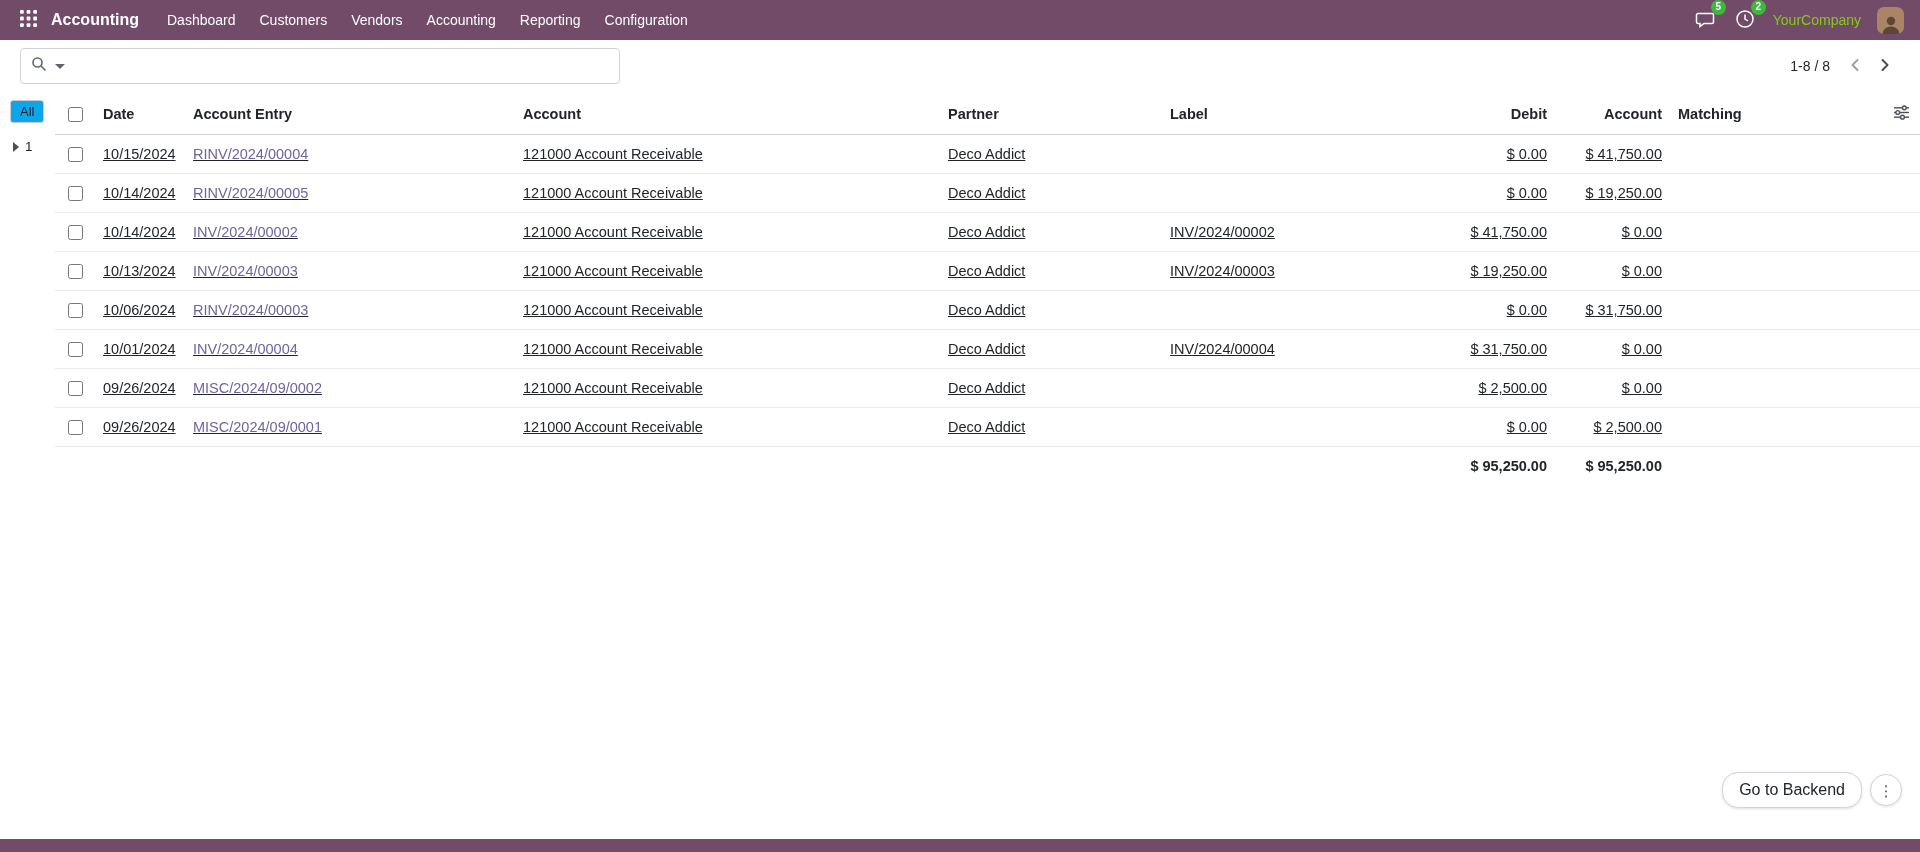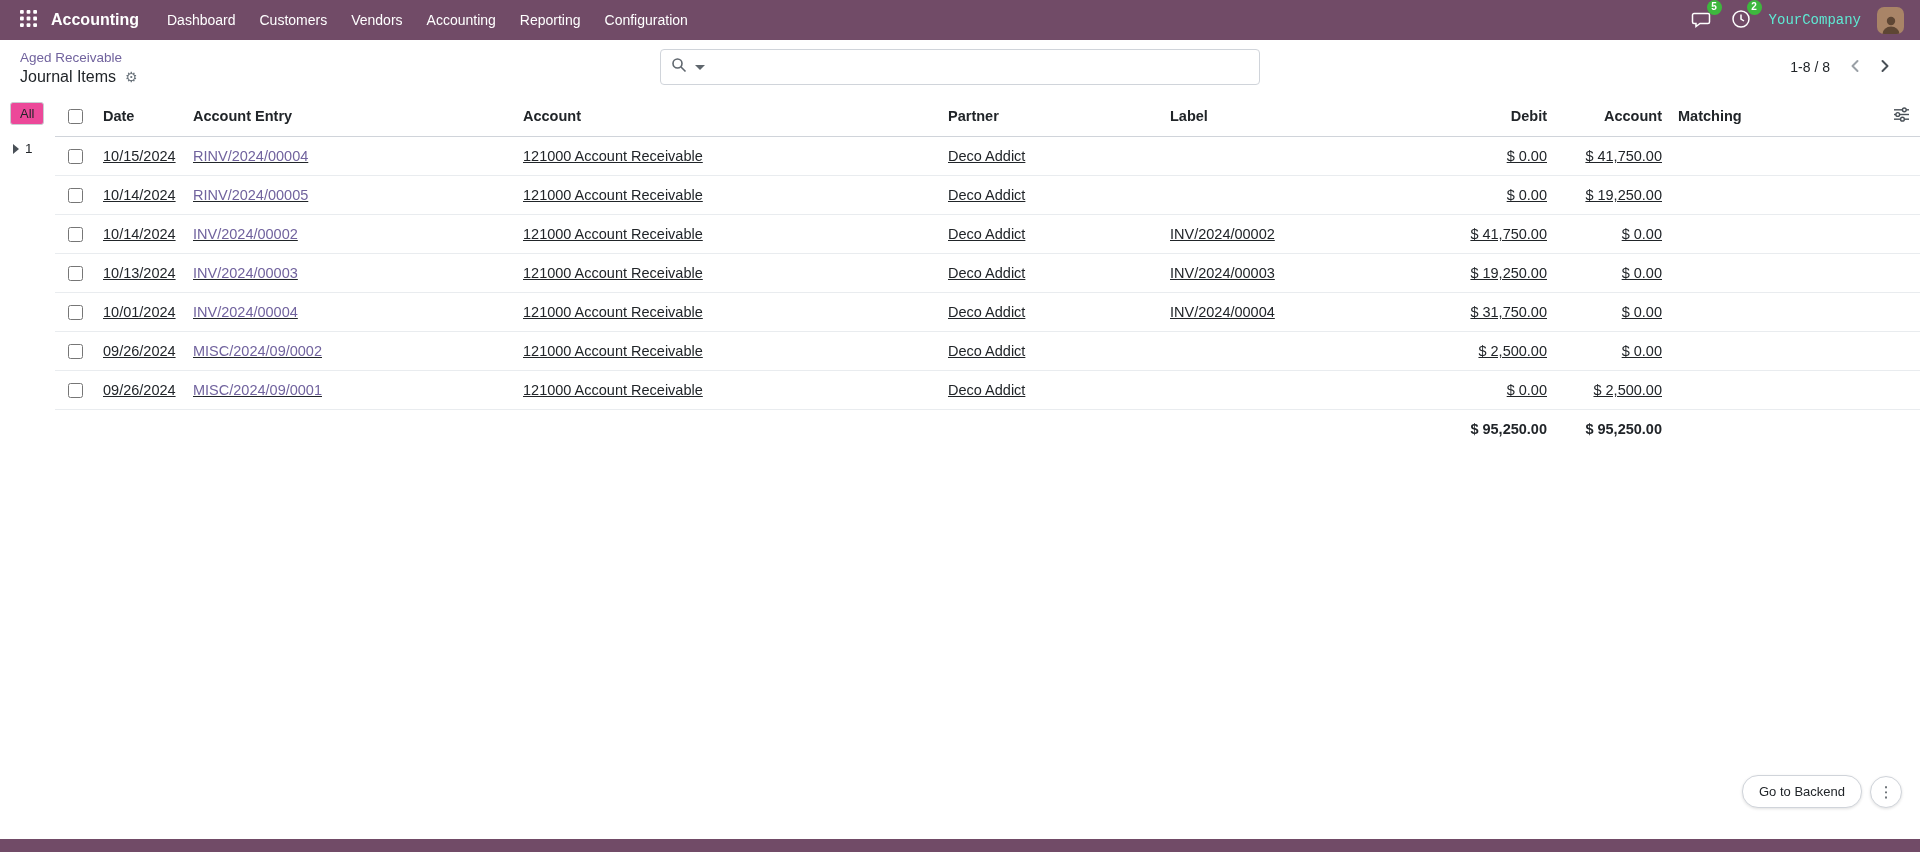--- a/index.html
+++ b/index.html
@@ -24,21 +24,21 @@
   .nav-menu a {
     color: #fff; text-decoration: none; font-size: 14px; padding: 7px 10px; border-radius: 4px; cursor: pointer; white-space: nowrap;
   }
   .navbar-right { margin-left: auto; display: flex; align-items: center; gap: 16px; }
   .icon-btn { position: relative; background: transparent; border: none; cursor: pointer; display: flex; align-items: center; padding: 2px; }
   .badge {
     position: absolute; top: -7px; right: -9px; background: #3eb73e; color: #fff;
     font-size: 10px; font-weight: bold; line-height: 14px; min-width: 15px; height: 15px;
     border-radius: 8px; text-align: center; padding: 0 3px;
   }
-  .company-name { font-size: 14px; color: #5eead4; cursor: pointer; white-space: nowrap; font-family: Liberation Mono, monospace; }
+  .company-name { font-size: 14px; color: #84cc16; cursor: pointer; white-space: nowrap; }
   .avatar {
     width: 27px; height: 27px; border-radius: 7px; overflow: hidden; cursor: pointer;
     background: #a98467; display: flex; align-items: flex-end; justify-content: center;
   }
 
   
   .control-panel {
     display: flex; align-items: center; padding: 8px 20px 10px 20px; flex: 0 0 auto;
   }
   .cp-left { flex: 1 1 0; min-width: 0; }
@@ -63,21 +63,21 @@
   .cp-right { flex: 1 1 0; display: flex; align-items: center; justify-content: flex-end; gap: 10px; }
   .pager-range { font-size: 14px; color: #212529; white-space: nowrap; }
   .pager-btns { display: flex; }
   .pager-btn { background: #fff; border: none; border-radius: 4px; cursor: pointer; padding: 5px 8px; display: flex; align-items: center; }
 
   
   .content { flex: 1 1 auto; display: flex; align-items: flex-start; overflow: hidden; }
   .left-rail { flex: 0 0 55px; padding-top: 6px; }
   .all-tab {
     margin-left: 10px; width: fit-content; font-size: 13px; font-weight: 500; color: #212529;
-    background: #ec4899; border: 1px solid #c9cdd2; border-radius: 3px; padding: 3px 9px; cursor: pointer;
+    background: #0ea5e9; border: 1px solid #c9cdd2; border-radius: 3px; padding: 3px 9px; cursor: pointer;
   }
   .group-row { display: flex; align-items: center; gap: 6px; margin: 16px 0 0 13px; cursor: pointer; font-size: 13.5px; color: #212529; }
   .tri-right { width: 0; height: 0; border-top: 5px solid transparent; border-bottom: 5px solid transparent; border-left: 6px solid #495057; }
 
   table.list-table { flex: 1 1 auto; border-collapse: collapse; table-layout: fixed; width: calc(1920px - 55px); }
   .list-table th, .list-table td {
     font-size: 14.5px; text-align: left; padding: 11px 8px; white-space: nowrap; overflow: hidden; text-overflow: ellipsis;
   }
   .list-table thead th { font-weight: bold; color: #212529; border-bottom: 1px solid #d0d4da; padding: 9px 8px; }
   .list-table tbody td { border-bottom: 1px solid #e9ecef; color: #212529; }
@@ -86,21 +86,21 @@
   .list-table input[type="checkbox"] { width: 15px; height: 15px; accent-color: #714B67; cursor: pointer; vertical-align: middle; }
   .journal-link { color: #71639e; text-decoration: none; cursor: pointer; }
   .item-row { cursor: pointer; text-decoration: underline; }
   .totals-row td { font-weight: bold; }
   .tools-btn { background: transparent; border: none; cursor: pointer; padding: 2px; float: right; }
 
   
   .floating-actions { position: absolute; right: 18px; bottom: 44px; display: flex; align-items: center; gap: 8px; }
   .backend-btn {
     background: #fff; border: 1px solid #d0d4da; border-radius: 16px; padding: 8px 16px;
-    font-size: 13px; font-family: "Liberation Sans", sans-serif; color: #212529; cursor: pointer;
+    font-size: 16px; font-family: "Liberation Sans", sans-serif; color: #212529; cursor: pointer;
     box-shadow: 0 1px 3px rgba(0,0,0,0.12);
   }
   .kebab-btn {
     width: 32px; height: 32px; border-radius: 50%; background: #fff; border: 1px solid #d0d4da; cursor: pointer;
     font-size: 15px; color: #495057; line-height: 1; box-shadow: 0 1px 3px rgba(0,0,0,0.12);
   }
 
   
   .bottom-bar { height: 13px; background: #714B67; flex: 0 0 auto; }
 </style>
@@ -160,27 +160,20 @@
             <g fill="#5e4634">
           <circle cx="11" cy="7" r="4.2"></circle>
           <path d="M2.5 20 a8.5 7.5 0 0 1 17 0 z"></path>
         </g>
           </svg>
       </div>
     </div>
   </header>
 
   <div class="control-panel">
-    <div class="cp-left">
-      <a class="breadcrumb-parent">Aged Receivable</a>
-      <div class="bc-current">
-        <span class="page-title">Journal Items</span>
-        <button class="gear-btn"><span>⚙</span></button>
-      </div>
-    </div>
     <div class="cp-center">
       <div class="searchbar">
         <span>
           <svg width="16" height="16" viewBox="0 0 16 16" fill="none" stroke="#5f666d" stroke-width="1.6">
             <circle cx="6.5" cy="6.5" r="4.5"></circle>
             <path d="M10 10 L14.5 14.5"></path>
           </svg>
         </span>
         <button class="search-caret-btn">
           <span class="caret-down"></span>
@@ -301,20 +294,32 @@
     <td>121000 Account Receivable</td>
     <td>Deco Addict</td>
     <td>INV/2024/00003</td>
     <td class="num">$ 19,250.00</td>
     <td class="num">$ 0.00</td>
     <td></td>
     <td></td>
   </tr>
           <tr class="item-row">
     <td class="col-check"><input type="checkbox" style=""></td>
+    <td>10/06/2024</td>
+    <td><a class="journal-link">RINV/2024/00003</a></td>
+    <td>121000 Account Receivable</td>
+    <td>Deco Addict</td>
+    <td></td>
+    <td class="num">$ 0.00</td>
+    <td class="num">$ 31,750.00</td>
+    <td></td>
+    <td></td>
+  </tr>
+          <tr class="item-row">
+    <td class="col-check"><input type="checkbox" style=""></td>
     <td>10/01/2024</td>
     <td><a class="journal-link">INV/2024/00004</a></td>
     <td>121000 Account Receivable</td>
     <td>Deco Addict</td>
     <td>INV/2024/00004</td>
     <td class="num">$ 31,750.00</td>
     <td class="num">$ 0.00</td>
     <td></td>
     <td></td>
   </tr>

